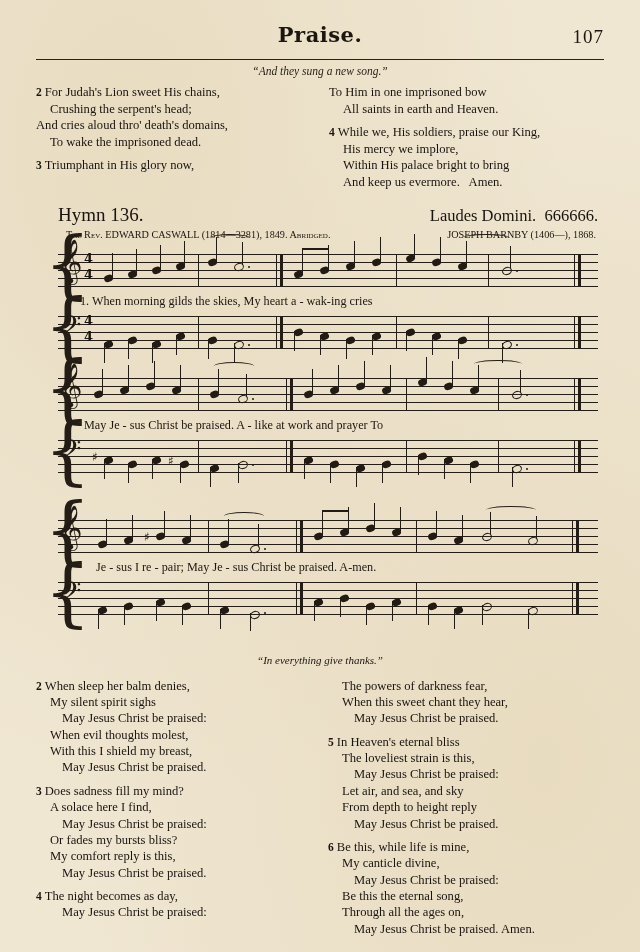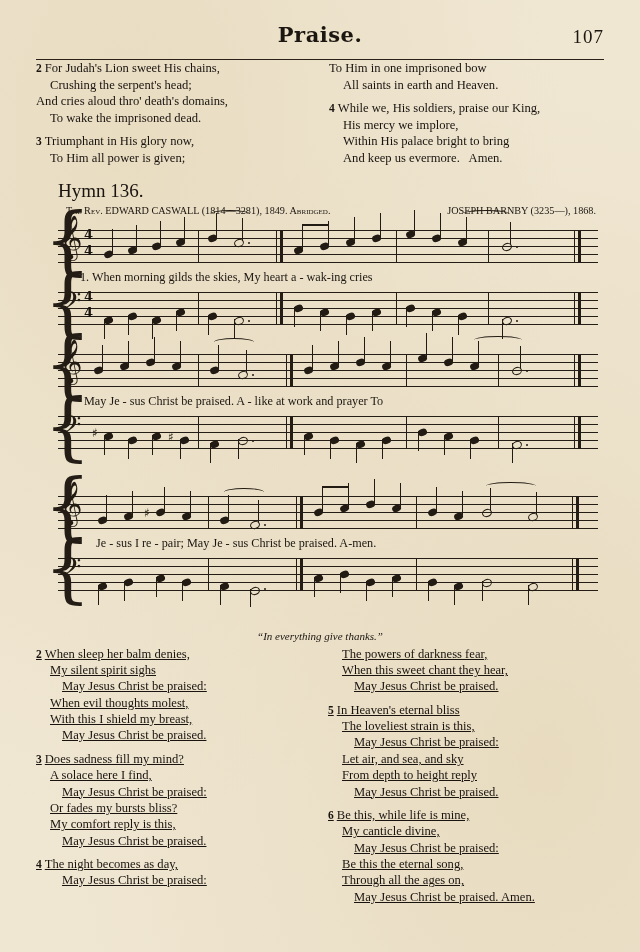--- a/index.html
+++ b/index.html
@@ -231,73 +231,76 @@
     font-family: "Liberation Serif", serif;
   }
   .mid-caption {
     text-align: center;
     font-style: italic;
     font-size: 11px;
     margin-top: 2px;
   }
   
   .bottom {
-    margin-top: 4px;
+    margin-top: 12px;
     display: flex;
     gap: 16px;
     font-size: 12.6px;
     line-height: 1.30;
-    text-decoration: underline;
   }
 </style>
 </head>
 <body>
 
 <div class="page">
   <div class="inner">
 
     <div class="hdr">
       <div class="hdr-title">Praise.</div>
       <div class="hdr-page">107</div>
     </div>
     <hr class="rule">
+    <div class="caption">“And they sung a new song.”</div>
 
     <div class="verse-cols">
       <div class="col">
         <div class="stanza">
           <div class="ln"><span class="num">2</span><span>For Judah's Lion sweet His chains,</span></div>
           <div class="ln ind1">Crushing the serpent's head;</div>
           <div class="ln">And cries aloud thro' death's domains,</div>
           <div class="ln ind1">To wake the imprisoned dead.</div>
         </div>
         <div class="stanza">
           <div class="ln"><span class="num">3</span><span>Triumphant in His glory now,</span></div>
-          <div class="ln ind1">To Him all power is given;</div>
         </div>
       </div>
       <div class="col">
         <div class="stanza">
           <div class="ln">To Him in one imprisoned bow</div>
           <div class="ln ind1">All saints in earth and Heaven.</div>
         </div>
         <div class="stanza">
           <div class="ln"><span class="num">4</span><span>While we, His soldiers, praise our King,</span></div>
           <div class="ln ind1">His mercy we implore,</div>
           <div class="ln ind1">Within His palace bright to bring</div>
           <div class="ln ind1">And keep us evermore.   Amen.</div>
         </div>
       </div>
     </div>
 
     <div class="hymn-head">
       <div class="hymn-no">Hymn 136.</div>
+      <div class="tune">
+        <span>Laudes Domini.</span>
+        &nbsp;<span>666666.</span>
+      </div>
     </div>
     <div class="attr-row">
       <div class="attr-left sc">The Rev. EDWARD CASWALL (1814—3281), 1849.  Abridged.</div>
-      <div class="attr-right sc">JOSEPH BARNBY (3235—), 1868.</div>
+      <div class="attr-right sc">JOSEPH BARNBY (1406—), 1868.</div>
     </div>
 
     <div class="music">
 
       <div class="system" style="height:116px;">
 
         <div class="brace" style="top:-8px;">{</div>
         <div class="stave" style="top:4px;">
           <div class="l" style="top:0px"></div>
             <div class="l" style="top:8px"></div>

